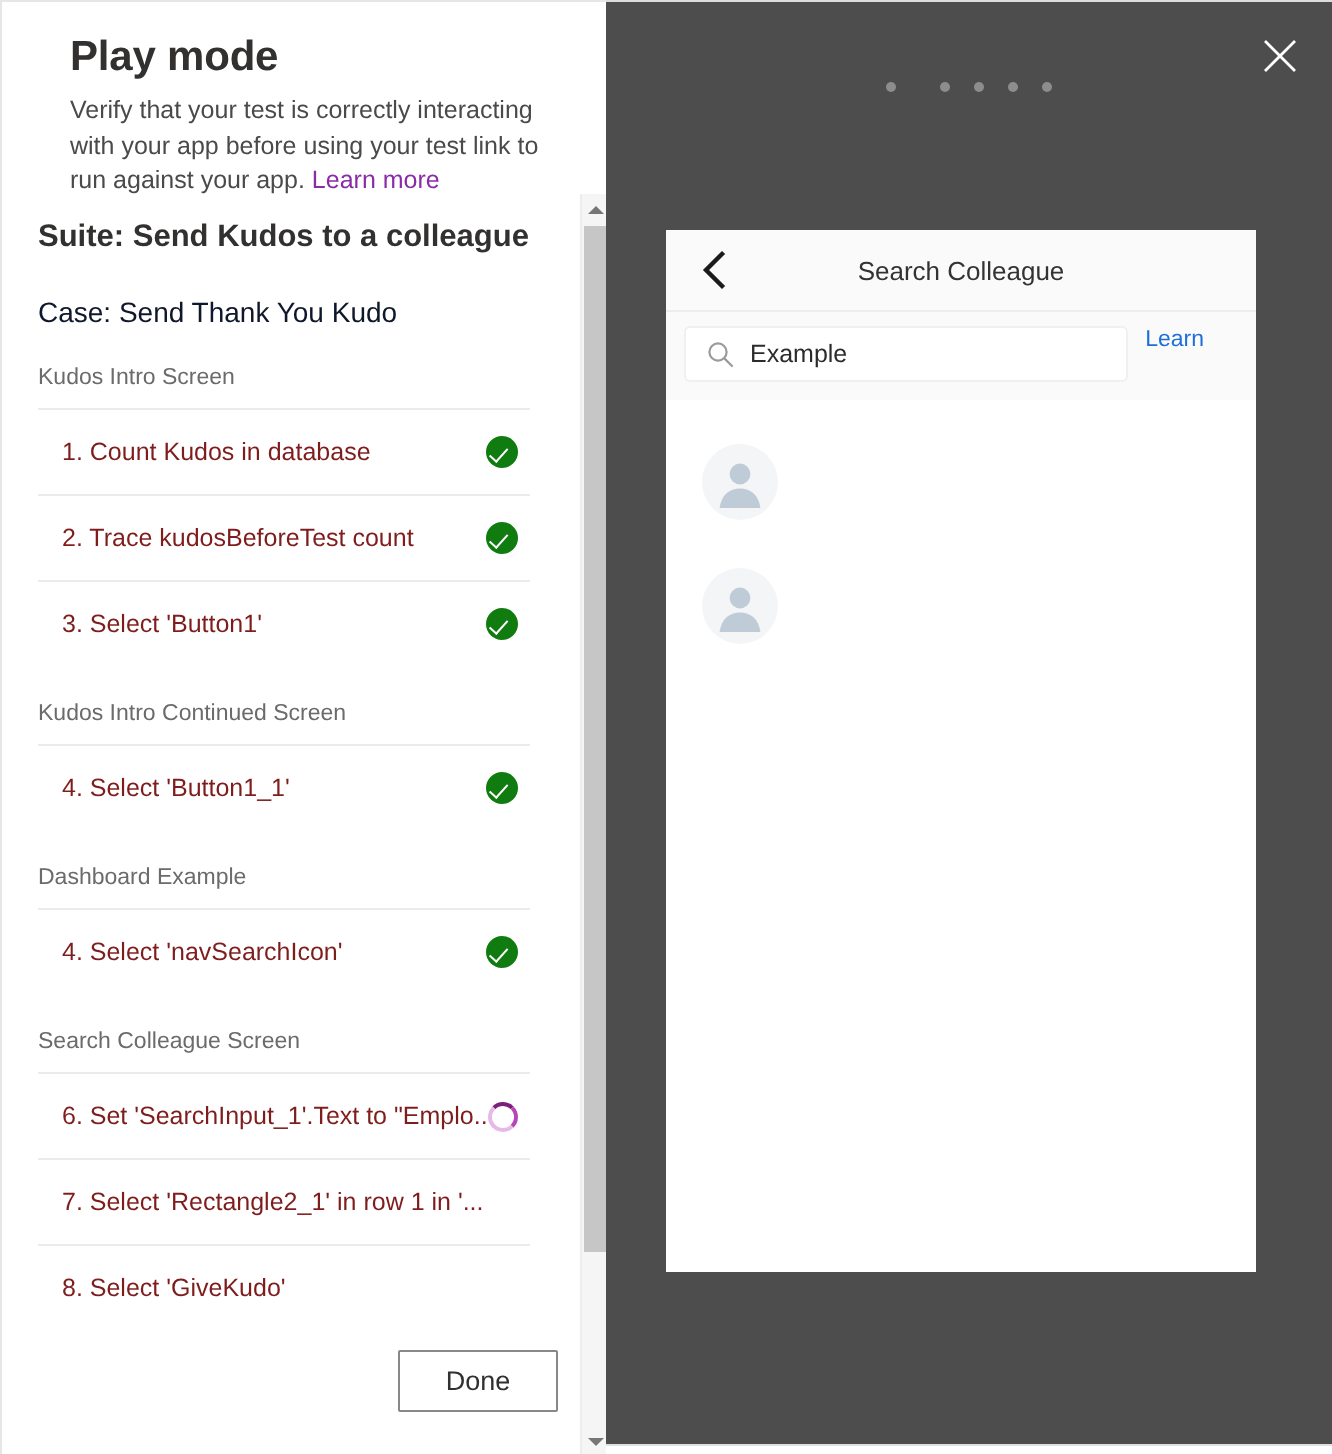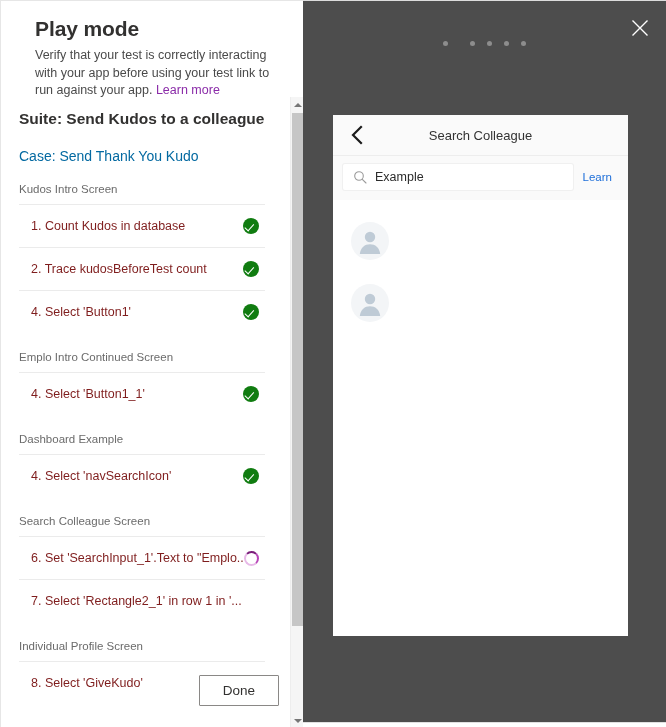--- a/index.html
+++ b/index.html
@@ -72,21 +72,21 @@
   }
   .suite-title {
     font-size: 15.5px;
     font-weight: 600;
     color: #323130;
     margin: 28px 0 0 0;
     line-height: 1.3;
   }
   .case-title {
     font-size: 14px;
-    color: #0369a1;
+    color: #0f172a;
     margin: 18px 0 0 0;
     font-weight: 400;
     line-height: 1.3;
   }
   .screen-label {
     font-size: 11.5px;
     color: #6b6b6b;
     margin: 17px 0 0 0;
     padding-bottom: 7px;
     line-height: 1.3;
@@ -277,23 +277,22 @@
   }
   .phone-title {
     width: 100%;
     text-align: center;
     font-size: 13px;
     color: #333333;
     line-height: 41px;
   }
   .search-band {
     background: #fafafa;
-    padding: 8px 14px 10px 10px;
-    display: flex;
-    align-items: center;
+    padding: 8px 24px 10px 10px;
+    display: flex;
     box-sizing: border-box;
   }
   .search-box {
     flex: 1 1 auto;
     height: 26px;
     background: #ffffff;
     border-radius: 2px;
     display: flex;
     align-items: center;
     padding: 0 8px;
@@ -365,26 +364,26 @@
                 <span class="check-icon"></span>
               </span>
             </div>
             <div class="step-row indented">
               <span class="step-text">2. Trace kudosBeforeTest count</span>
               <span class="step-status">
                 <span class="check-icon"></span>
               </span>
             </div>
             <div class="step-row indented">
-              <span class="step-text">4. Select 'Button1'</span>
+              <span class="step-text">3. Select 'Button1'</span>
               <span class="step-status">
                 <span class="check-icon"></span>
               </span>
             </div>
-            <div class="screen-label">Emplo Intro Continued Screen</div>
+            <div class="screen-label">Kudos Intro Continued Screen</div>
             <div class="step-row indented">
               <span class="step-text">4. Select 'Button1_1'</span>
               <span class="step-status">
                 <span class="check-icon"></span>
               </span>
             </div>
             <div class="screen-label">Dashboard Example</div>
             <div class="step-row indented">
               <span class="step-text">4. Select 'navSearchIcon'</span>
               <span class="step-status">
@@ -395,21 +394,20 @@
             <div class="step-row indented">
               <span class="step-text">6. Set 'SearchInput_1'.Text to "Emplo...</span>
               <span class="step-status">
                 <span class="spinner-icon"></span>
               </span>
             </div>
             <div class="step-row indented">
               <span class="step-text">7. Select 'Rectangle2_1' in row 1 in '...</span>
               <span class="step-status" style="width: 16px; height: 16px;"></span>
             </div>
-            <div class="screen-label">Individual Profile Screen</div>
             <div class="step-row indented">
               <span class="step-text">8. Select 'GiveKudo'</span>
               <span class="step-status" style="width: 16px; height: 16px;"></span>
             </div>
           </div>
       </div>
     </div>
 
     <div class="scrollbar">
       <div class="sb-arrow up">

